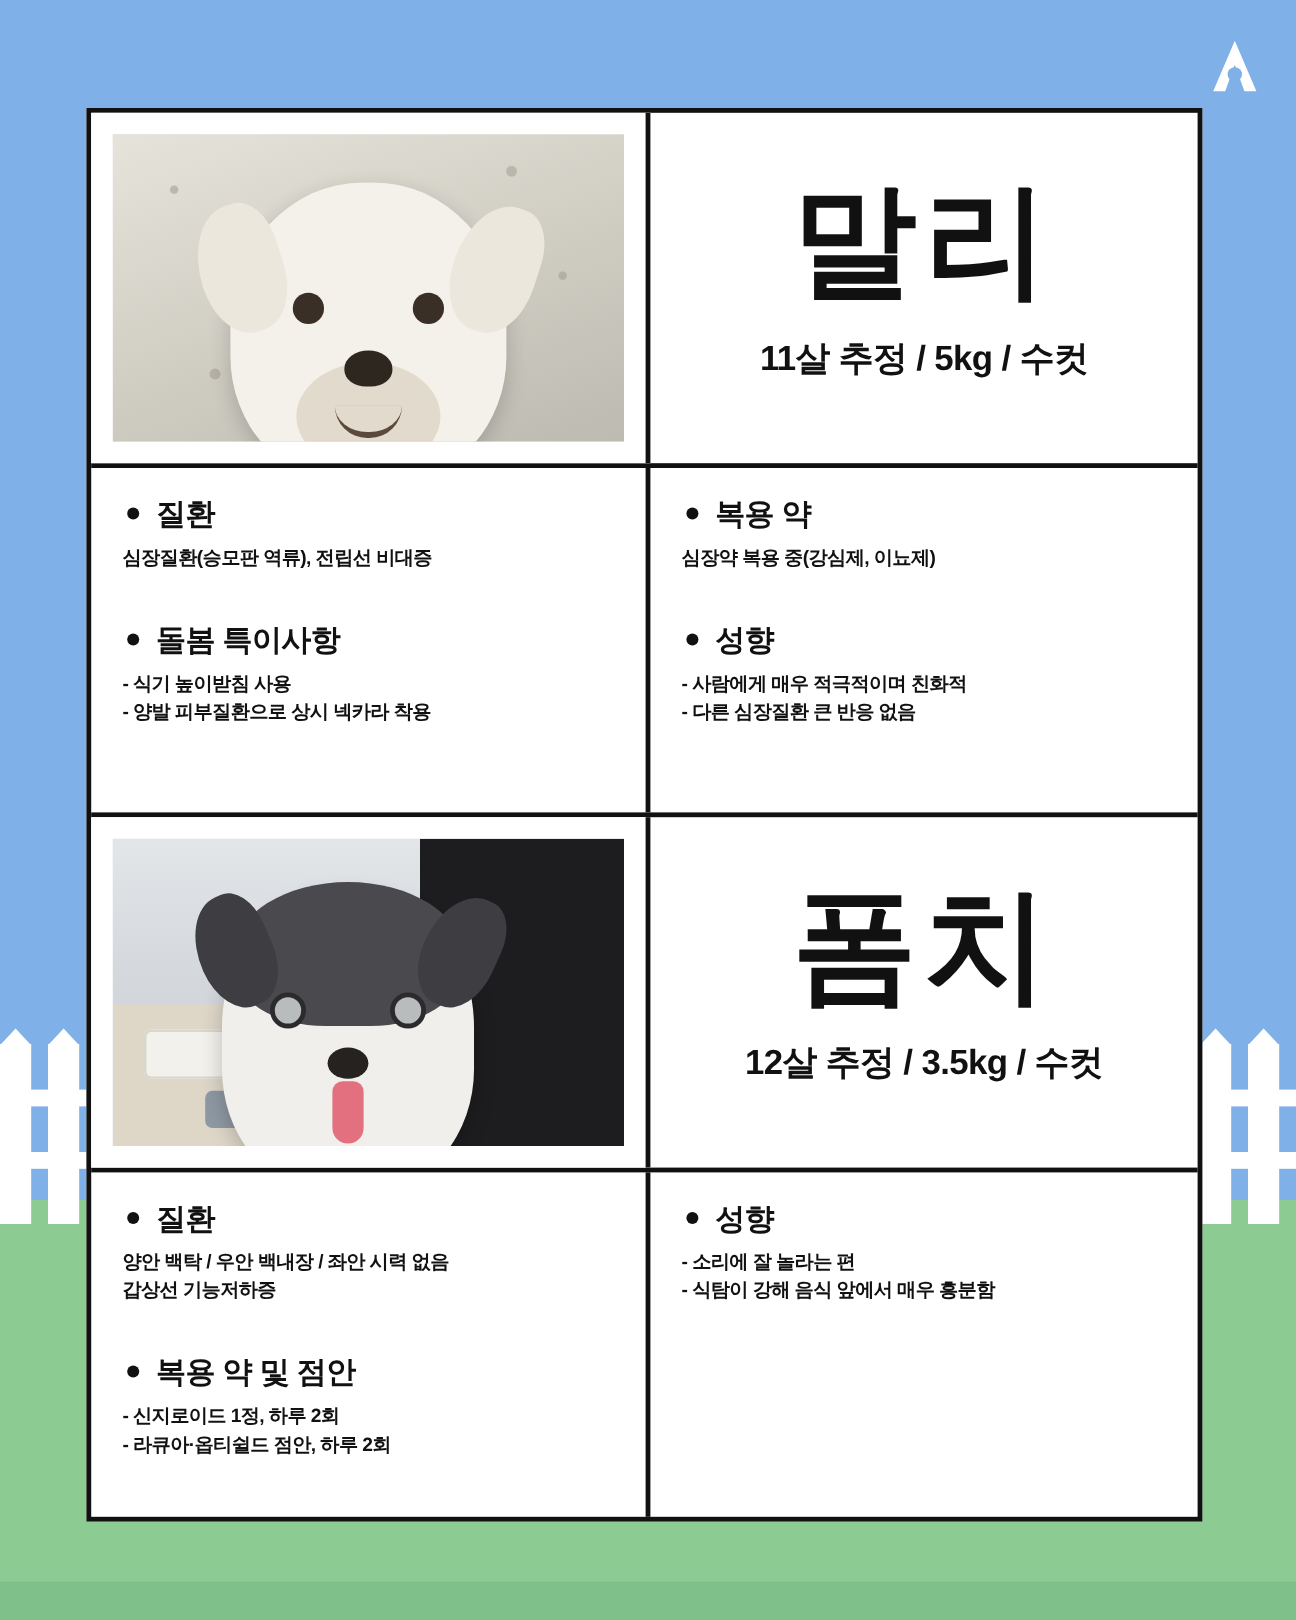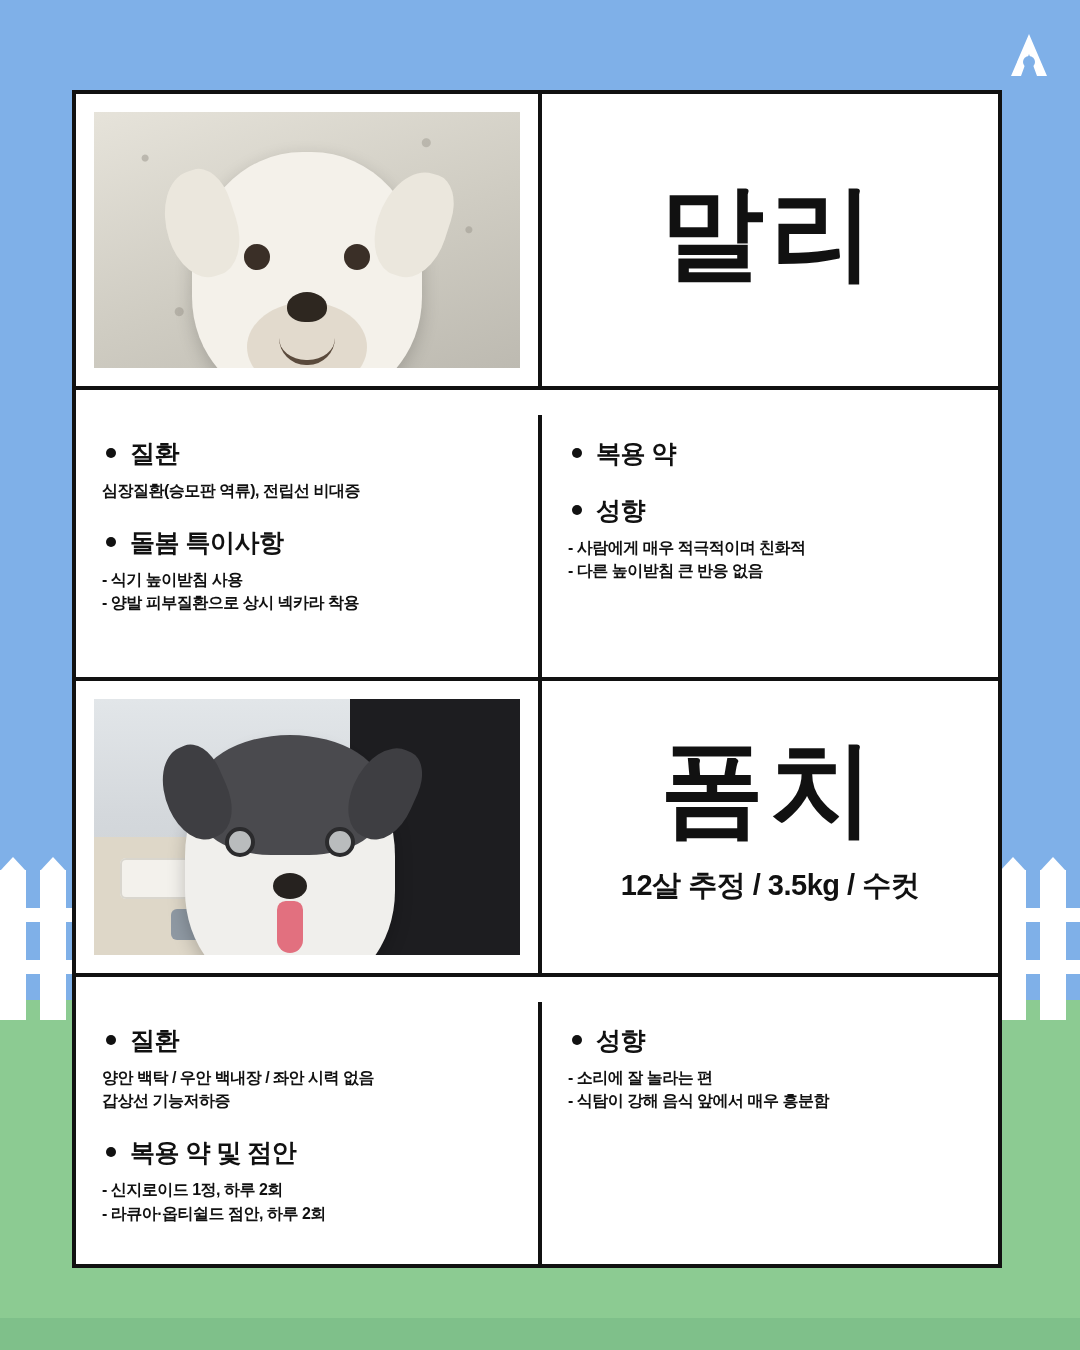--- a/index.html
+++ b/index.html
@@ -108,21 +108,20 @@
     background: #ffffff;
     border: 4px solid #111111;
     box-sizing: border-box;
     display: flex;
     flex-direction: column;
   }
   .pet-block {
     display: flex;
     flex-direction: column;
     flex: 1 1 50%;
-    gap: 25px;
   }
   .pet-block + .pet-block {
     border-top: 4px solid #111111;
   }
   .pet-top {
     display: flex;
     height: 292px;
     border-bottom: 4px solid #111111;
   }
   .pet-photo {
@@ -172,21 +171,21 @@
     box-sizing: border-box;
     padding: 22px 26px 10px 26px;
   }
   .col.left {
     width: 466px;
     border-right: 4px solid #111111;
   }
   .col.right {
     flex: 1;
   }
-  .section + .section { margin-top: 24px; }
+  .section + .section { margin-top: 40px; }
   .sec-title {
     font-size: 25px;
     font-weight: bold;
     color: #111111;
     position: relative;
     padding-left: 28px;
     margin-bottom: 9px;
     letter-spacing: -0.5px;
   }
   .sec-title:before {
@@ -397,42 +396,44 @@
             <div class="muzzle"></div>
             <div class="eye l"></div>
             <div class="eye r"></div>
             <div class="nose"></div>
             <div class="mouth"></div>
           </div>
         </div>
       </div>
       <div class="pet-head">
         <div class="pet-name">말리</div>
+        <div class="pet-meta">11살 추정 / 5kg / 수컷</div>
       </div>
     </div>
     <div class="pet-bottom">
       <div class="col left">
         <div class="section">
           <div class="sec-title">질환</div>
           <div class="sec-line">심장질환(승모판 역류), 전립선 비대증</div>
         </div>
         <div class="section">
           <div class="sec-title">돌봄 특이사항</div>
           <div class="sec-line">- 식기 높이받침 사용</div>
           <div class="sec-line">- 양발 피부질환으로 상시 넥카라 착용</div>
         </div>
       </div>
       <div class="col right">
         <div class="section">
           <div class="sec-title">복용 약</div>
+          <div class="sec-line">심장약 복용 중(강심제, 이뇨제)</div>
         </div>
         <div class="section">
           <div class="sec-title">성향</div>
           <div class="sec-line">- 사람에게 매우 적극적이며 친화적</div>
-          <div class="sec-line">- 다른 높이받침 큰 반응 없음</div>
+          <div class="sec-line">- 다른 심장질환 큰 반응 없음</div>
         </div>
       </div>
     </div>
   </div>
 
   <div class="pet-block">
     <div class="pet-top">
       <div class="pet-photo">
         <div class="photo-inner photo2">
           <div class="room"></div>

